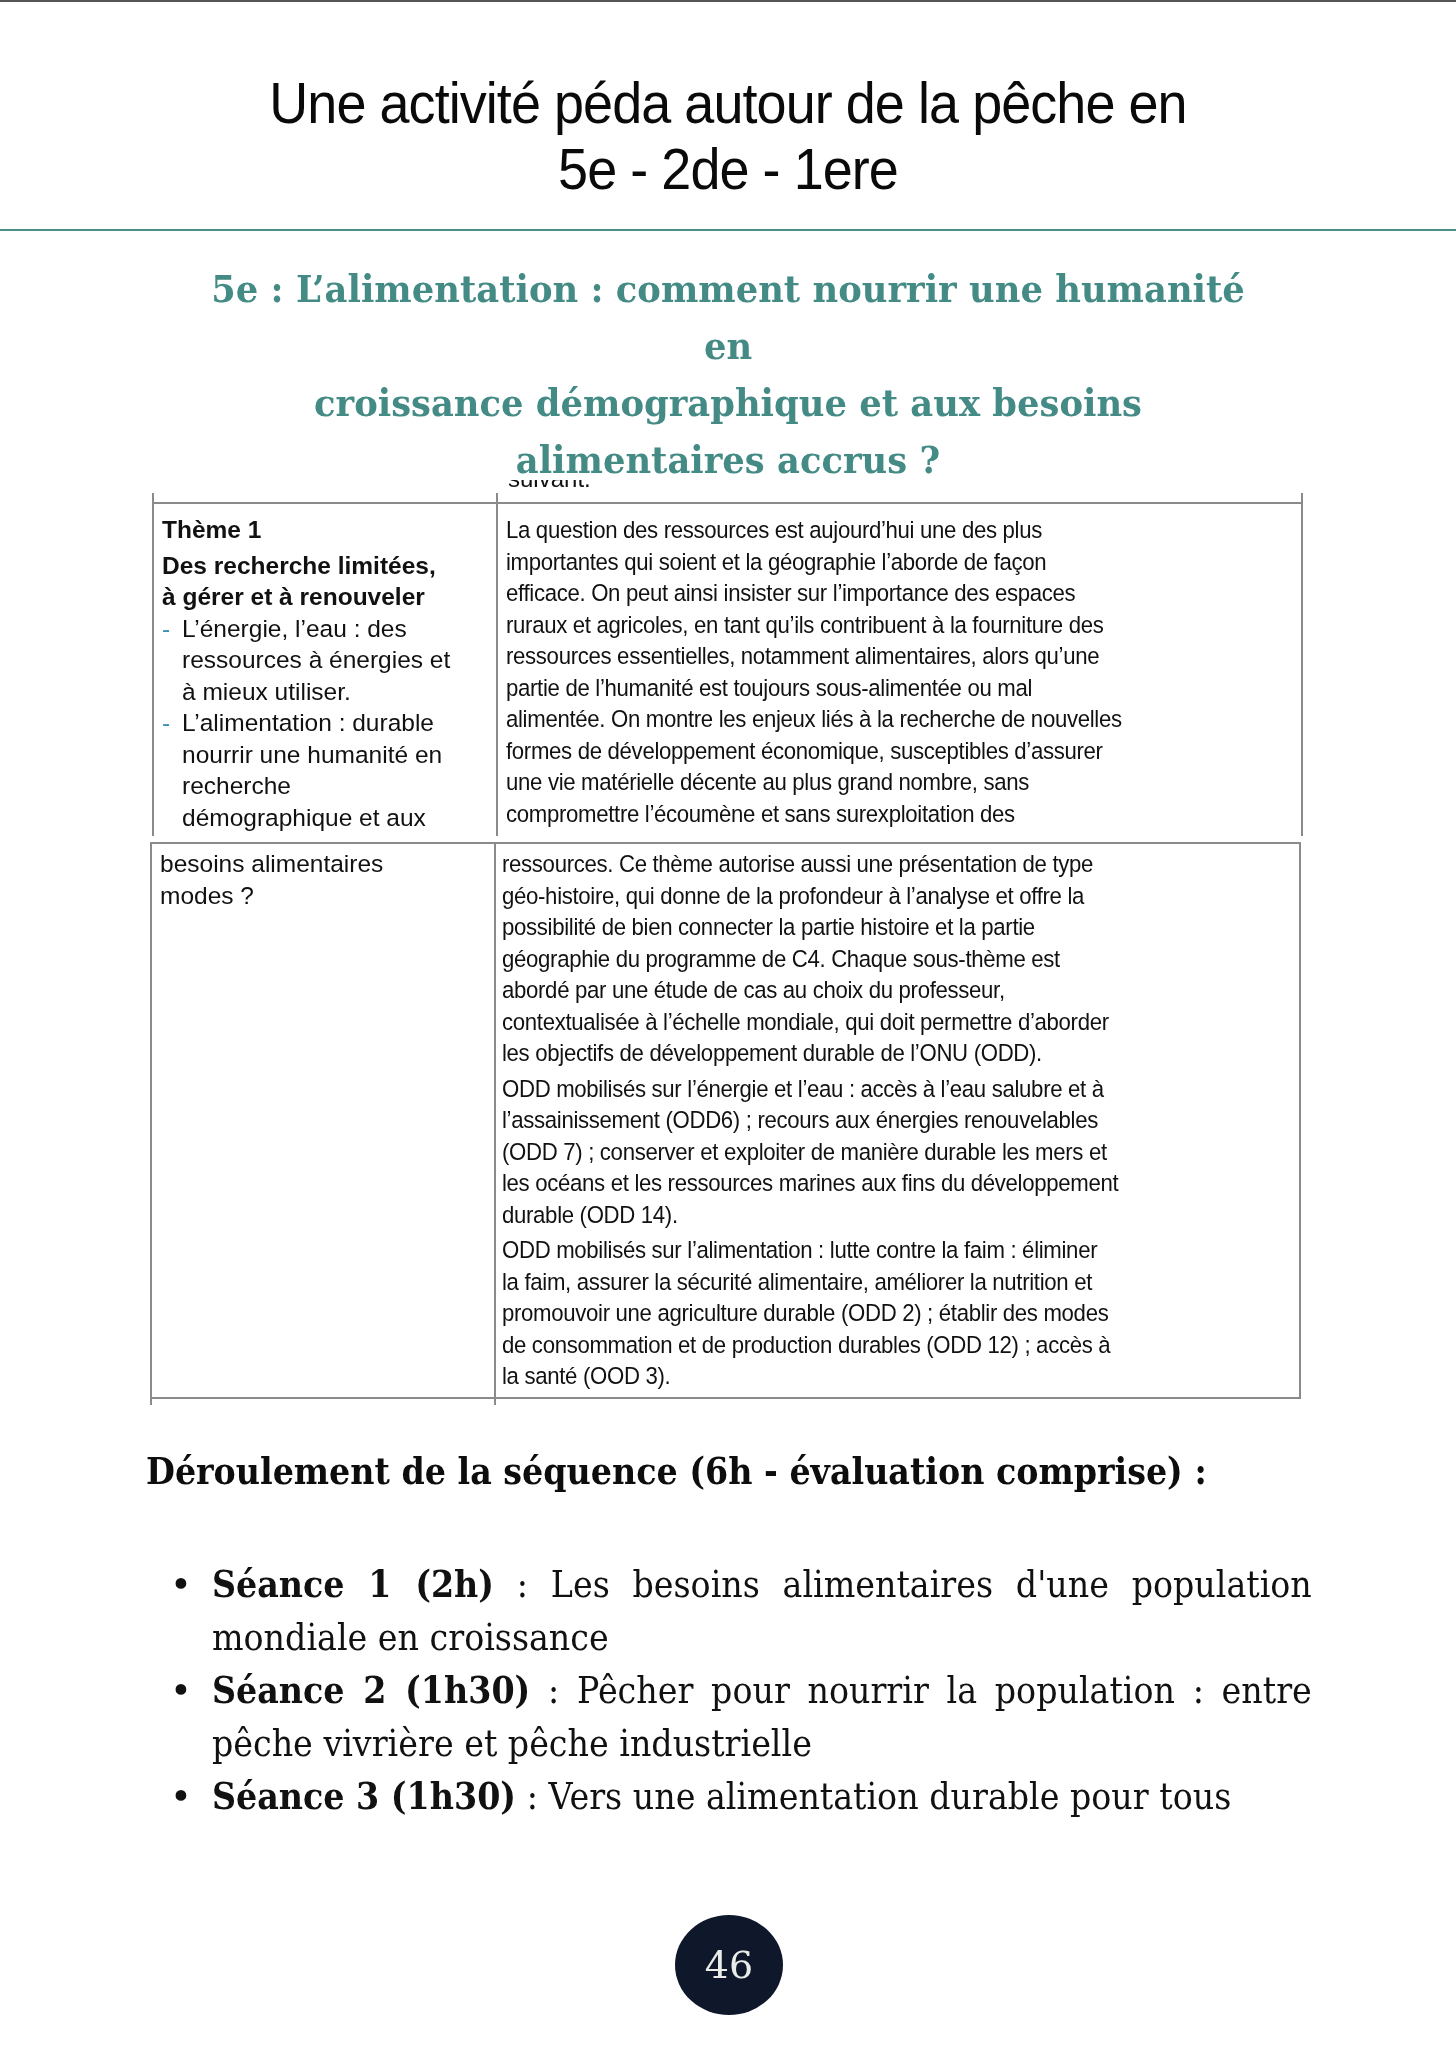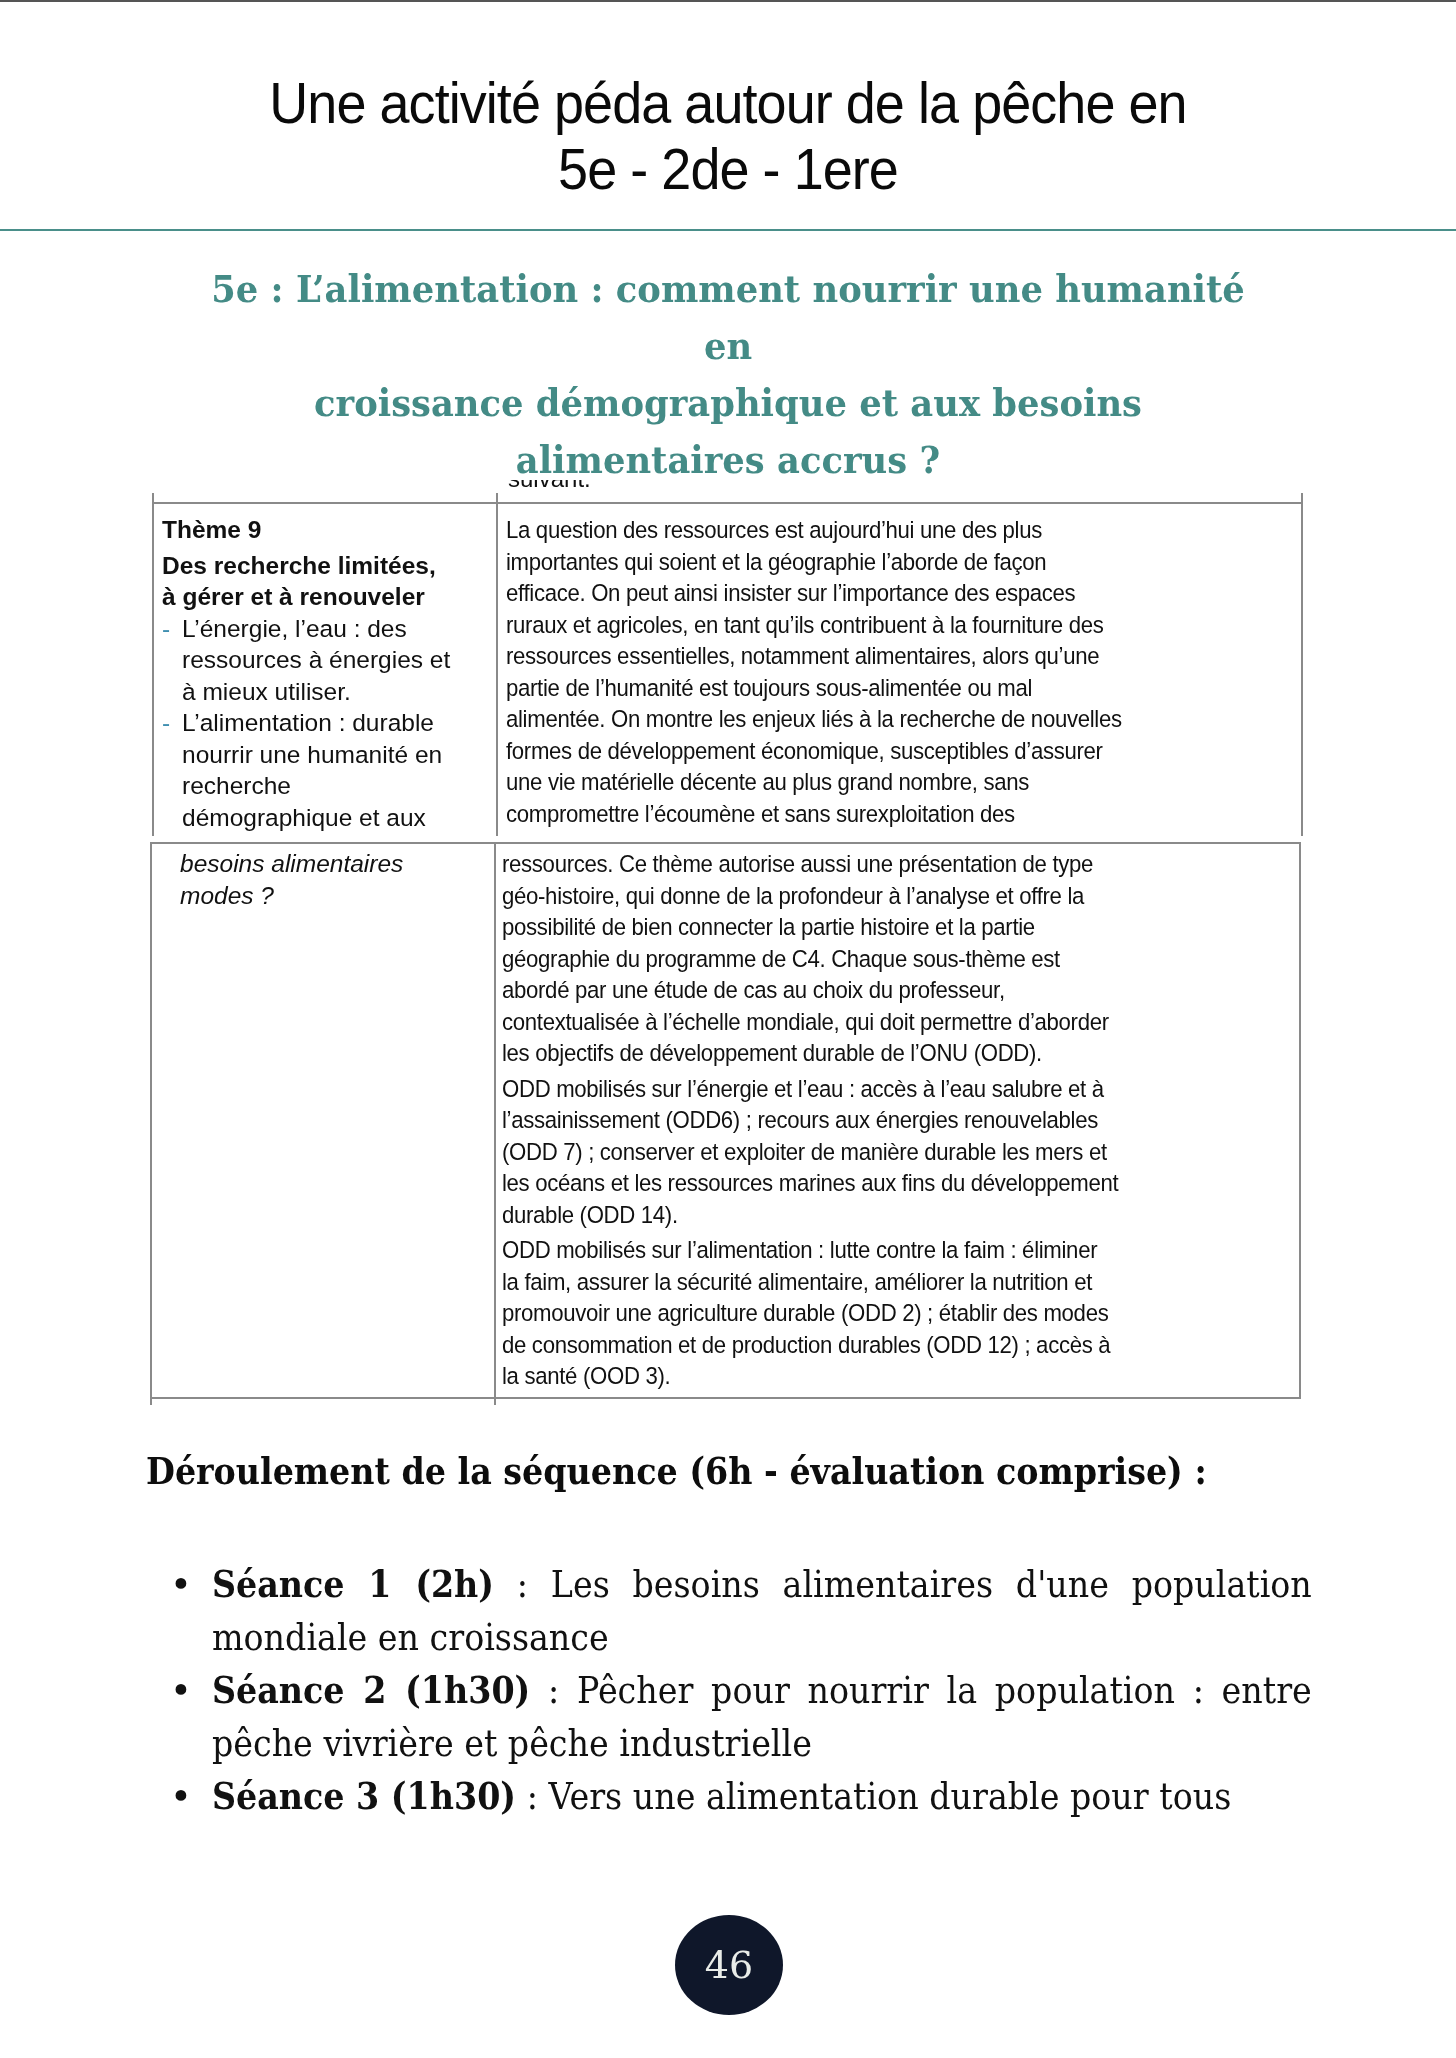--- a/index.html
+++ b/index.html
@@ -41,21 +41,21 @@
   .part2 .divider { left: 342px; }
 
   .cell-left { position: absolute; left: 8px; top: 10px; width: 332px; font-size: 24.5px; line-height: 31.5px; }
   .cell-right { position: absolute; left: 352px; top: 10px; width: 795px; font-size: 24.5px; line-height: 31.5px;
                 letter-spacing: -0.35px; transform: scaleX(0.905); transform-origin: left top; white-space: nowrap; }
   .cell-left .bold { font-weight: bold; }
   .dash-item { position: relative; padding-left: 20px; }
   .dash { position: absolute; left: 0; top: 0; color: #3f8fb0; }
   .para-gap { margin-top: 4px; }
 
-  .part2 .cell-left { left: 28px; top: 4px; font-style: italic; }
+  .part2 .cell-left { left: 8px; top: 4px; }
   .part2 .cell-right { top: 4px; left: 350px; }
 
   .sequence-heading {
     position: absolute; left: 146px; top: 1446px; font-family: "DejaVu Serif", serif;
     font-weight: bold; font-size: 37px; line-height: 50px; color: #0d0d0d;
     transform: scaleX(0.9); transform-origin: left top; white-space: nowrap;
   }
   .seances { position: absolute; left: 168px; top: 1558px; width: 1145px; list-style: none; }
   .seance { position: relative; padding-left: 44px; font-family: "DejaVu Serif", serif; font-size: 37px; line-height: 53px; color: #111; }
   .bullet { position: absolute; left: 2px; top: 0; font-size: 37px; }
@@ -90,21 +90,21 @@
   <div class="clip-frag">
       <span>suivant.</span>
     </div>
   <div class="part1-stub-l"></div>
   <div class="part1-stub-m"></div>
   <div class="part1-stub-r"></div>
 
   <div class="tbl-part part1">
     <div class="divider"></div>
     <div class="cell-left">
-      <div class="bold">Thème 9</div>
+      <div class="bold">Thème 1</div>
       <div class="bold para-gap">Des recherche limitées,</div>
       <div class="bold">à gérer et à renouveler</div>
       <div class="dash-item">
         <span class="dash">-</span>
         <div>L’énergie, l’eau : des</div>
         <div>ressources à énergies et</div>
         <div>à mieux utiliser.</div>
       </div>
       <div class="dash-item">
         <span class="dash">-</span>

